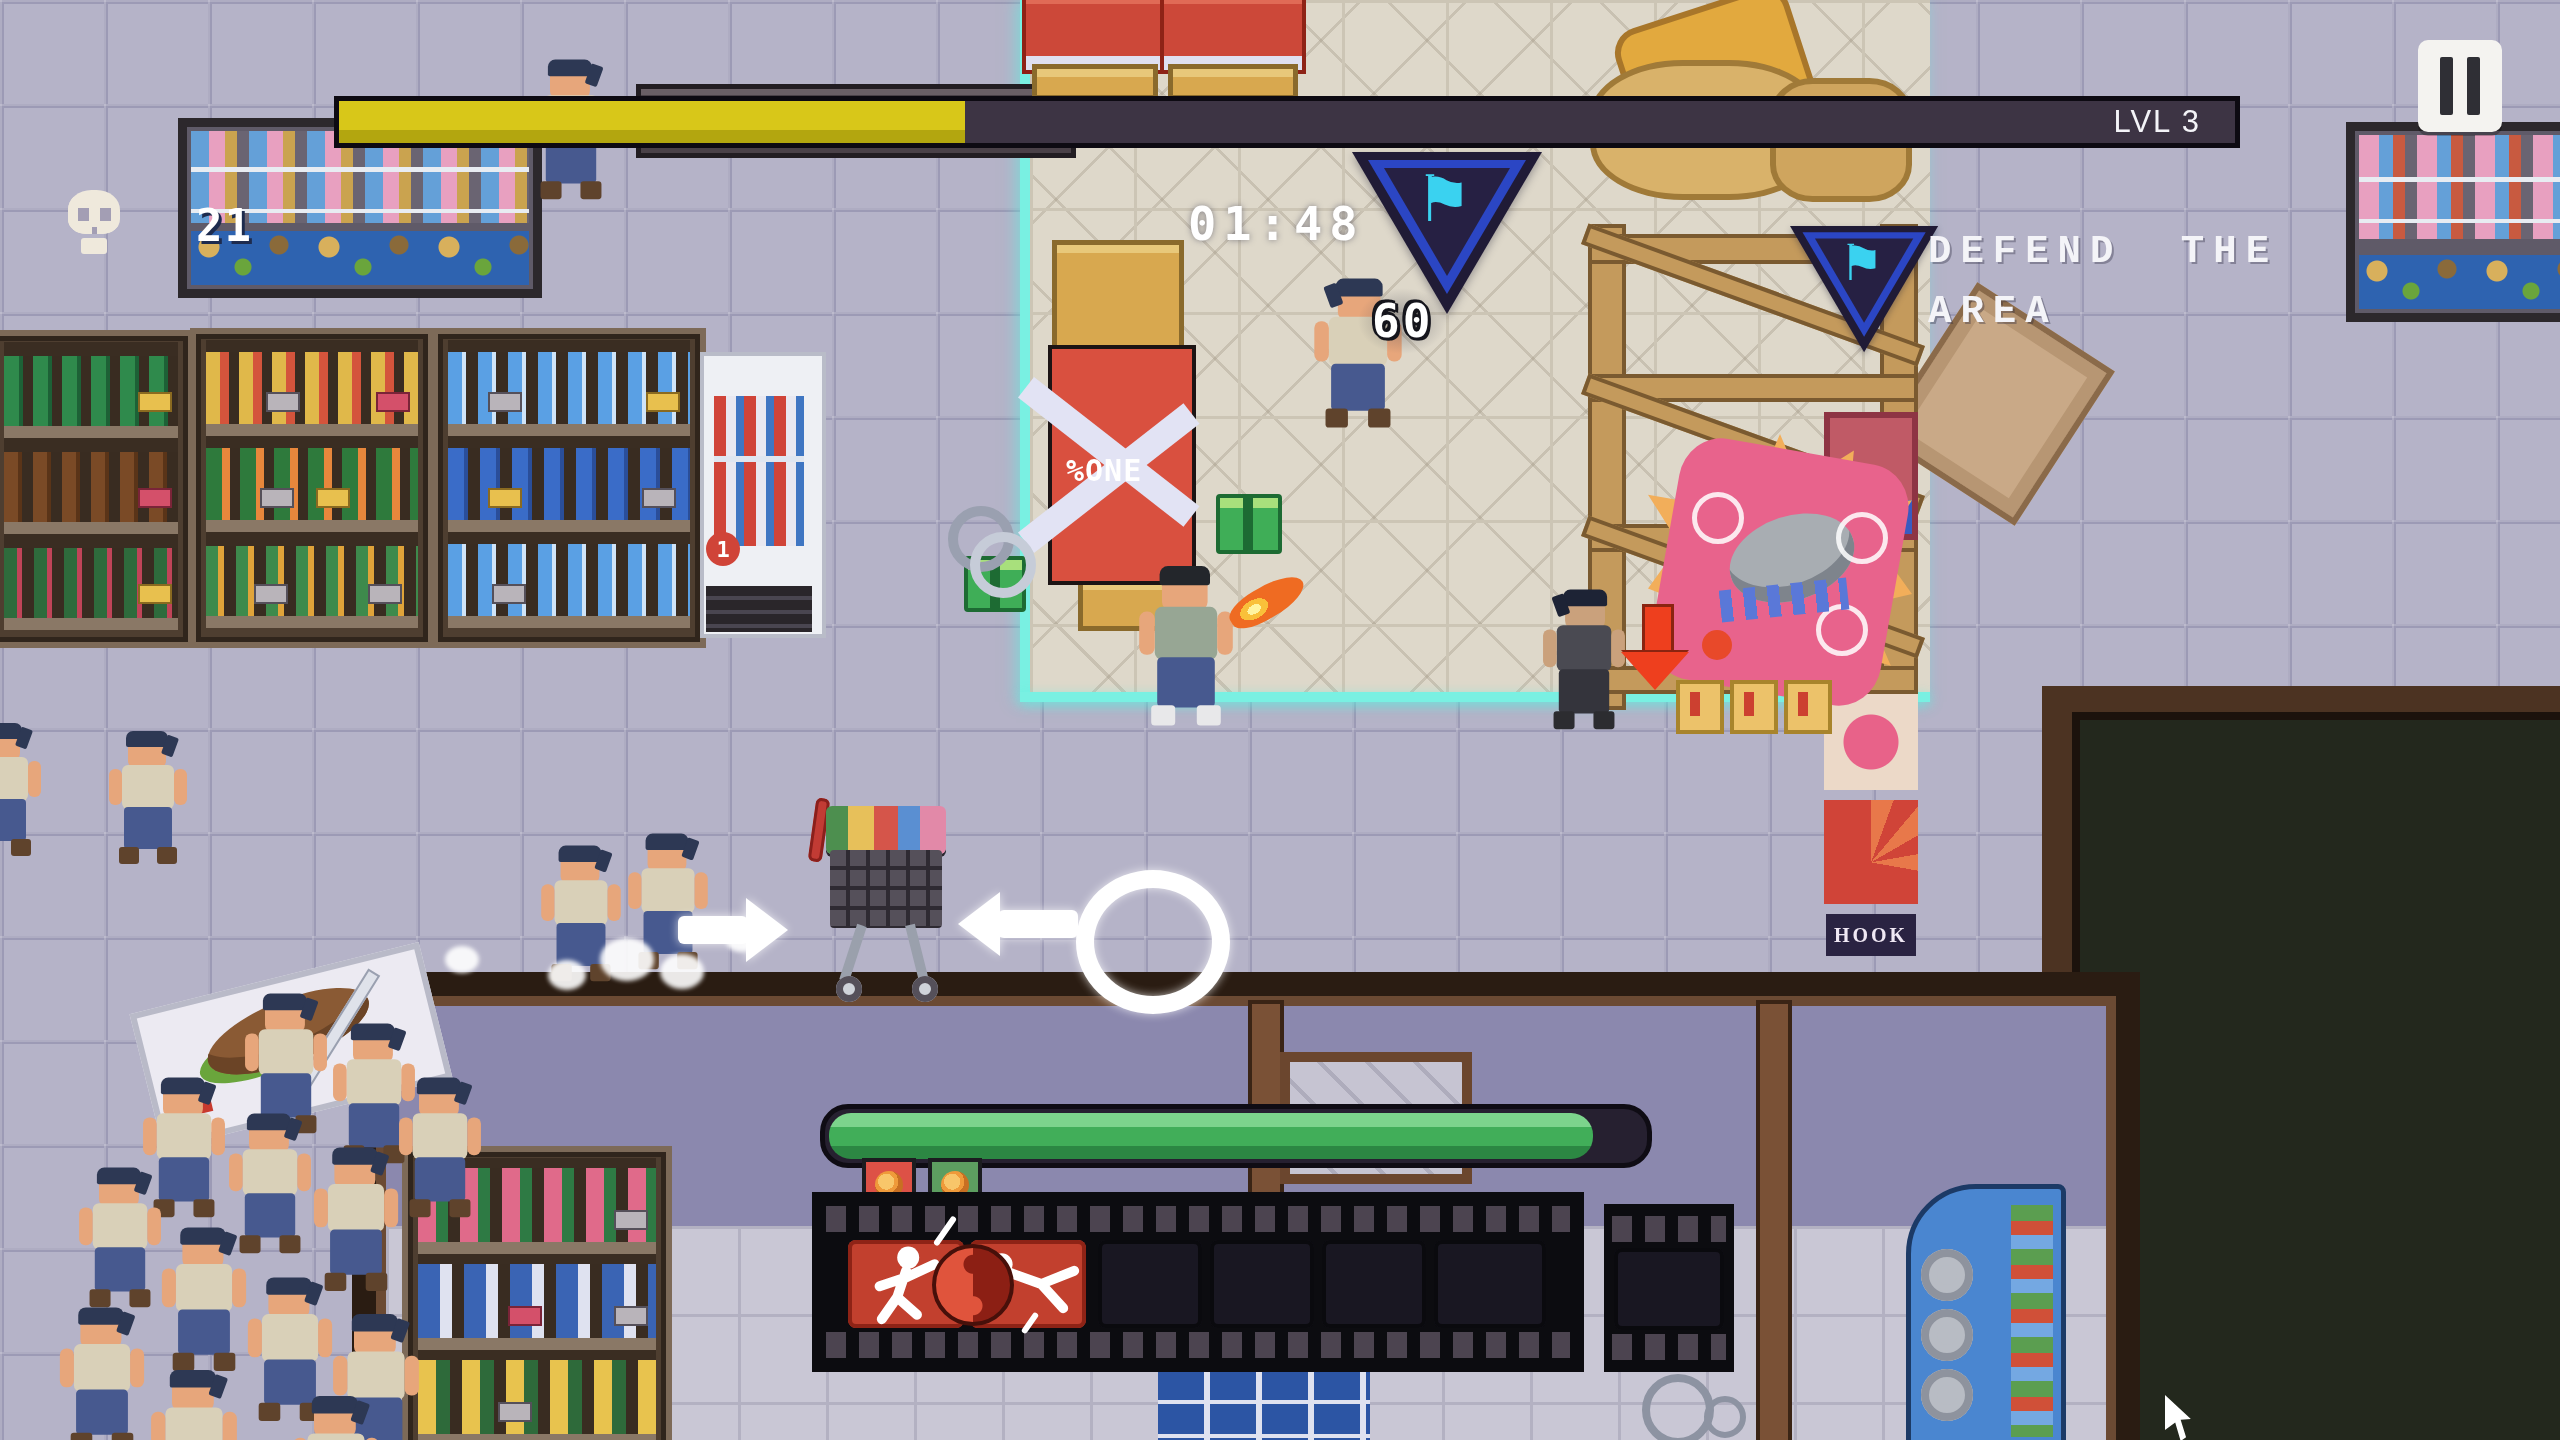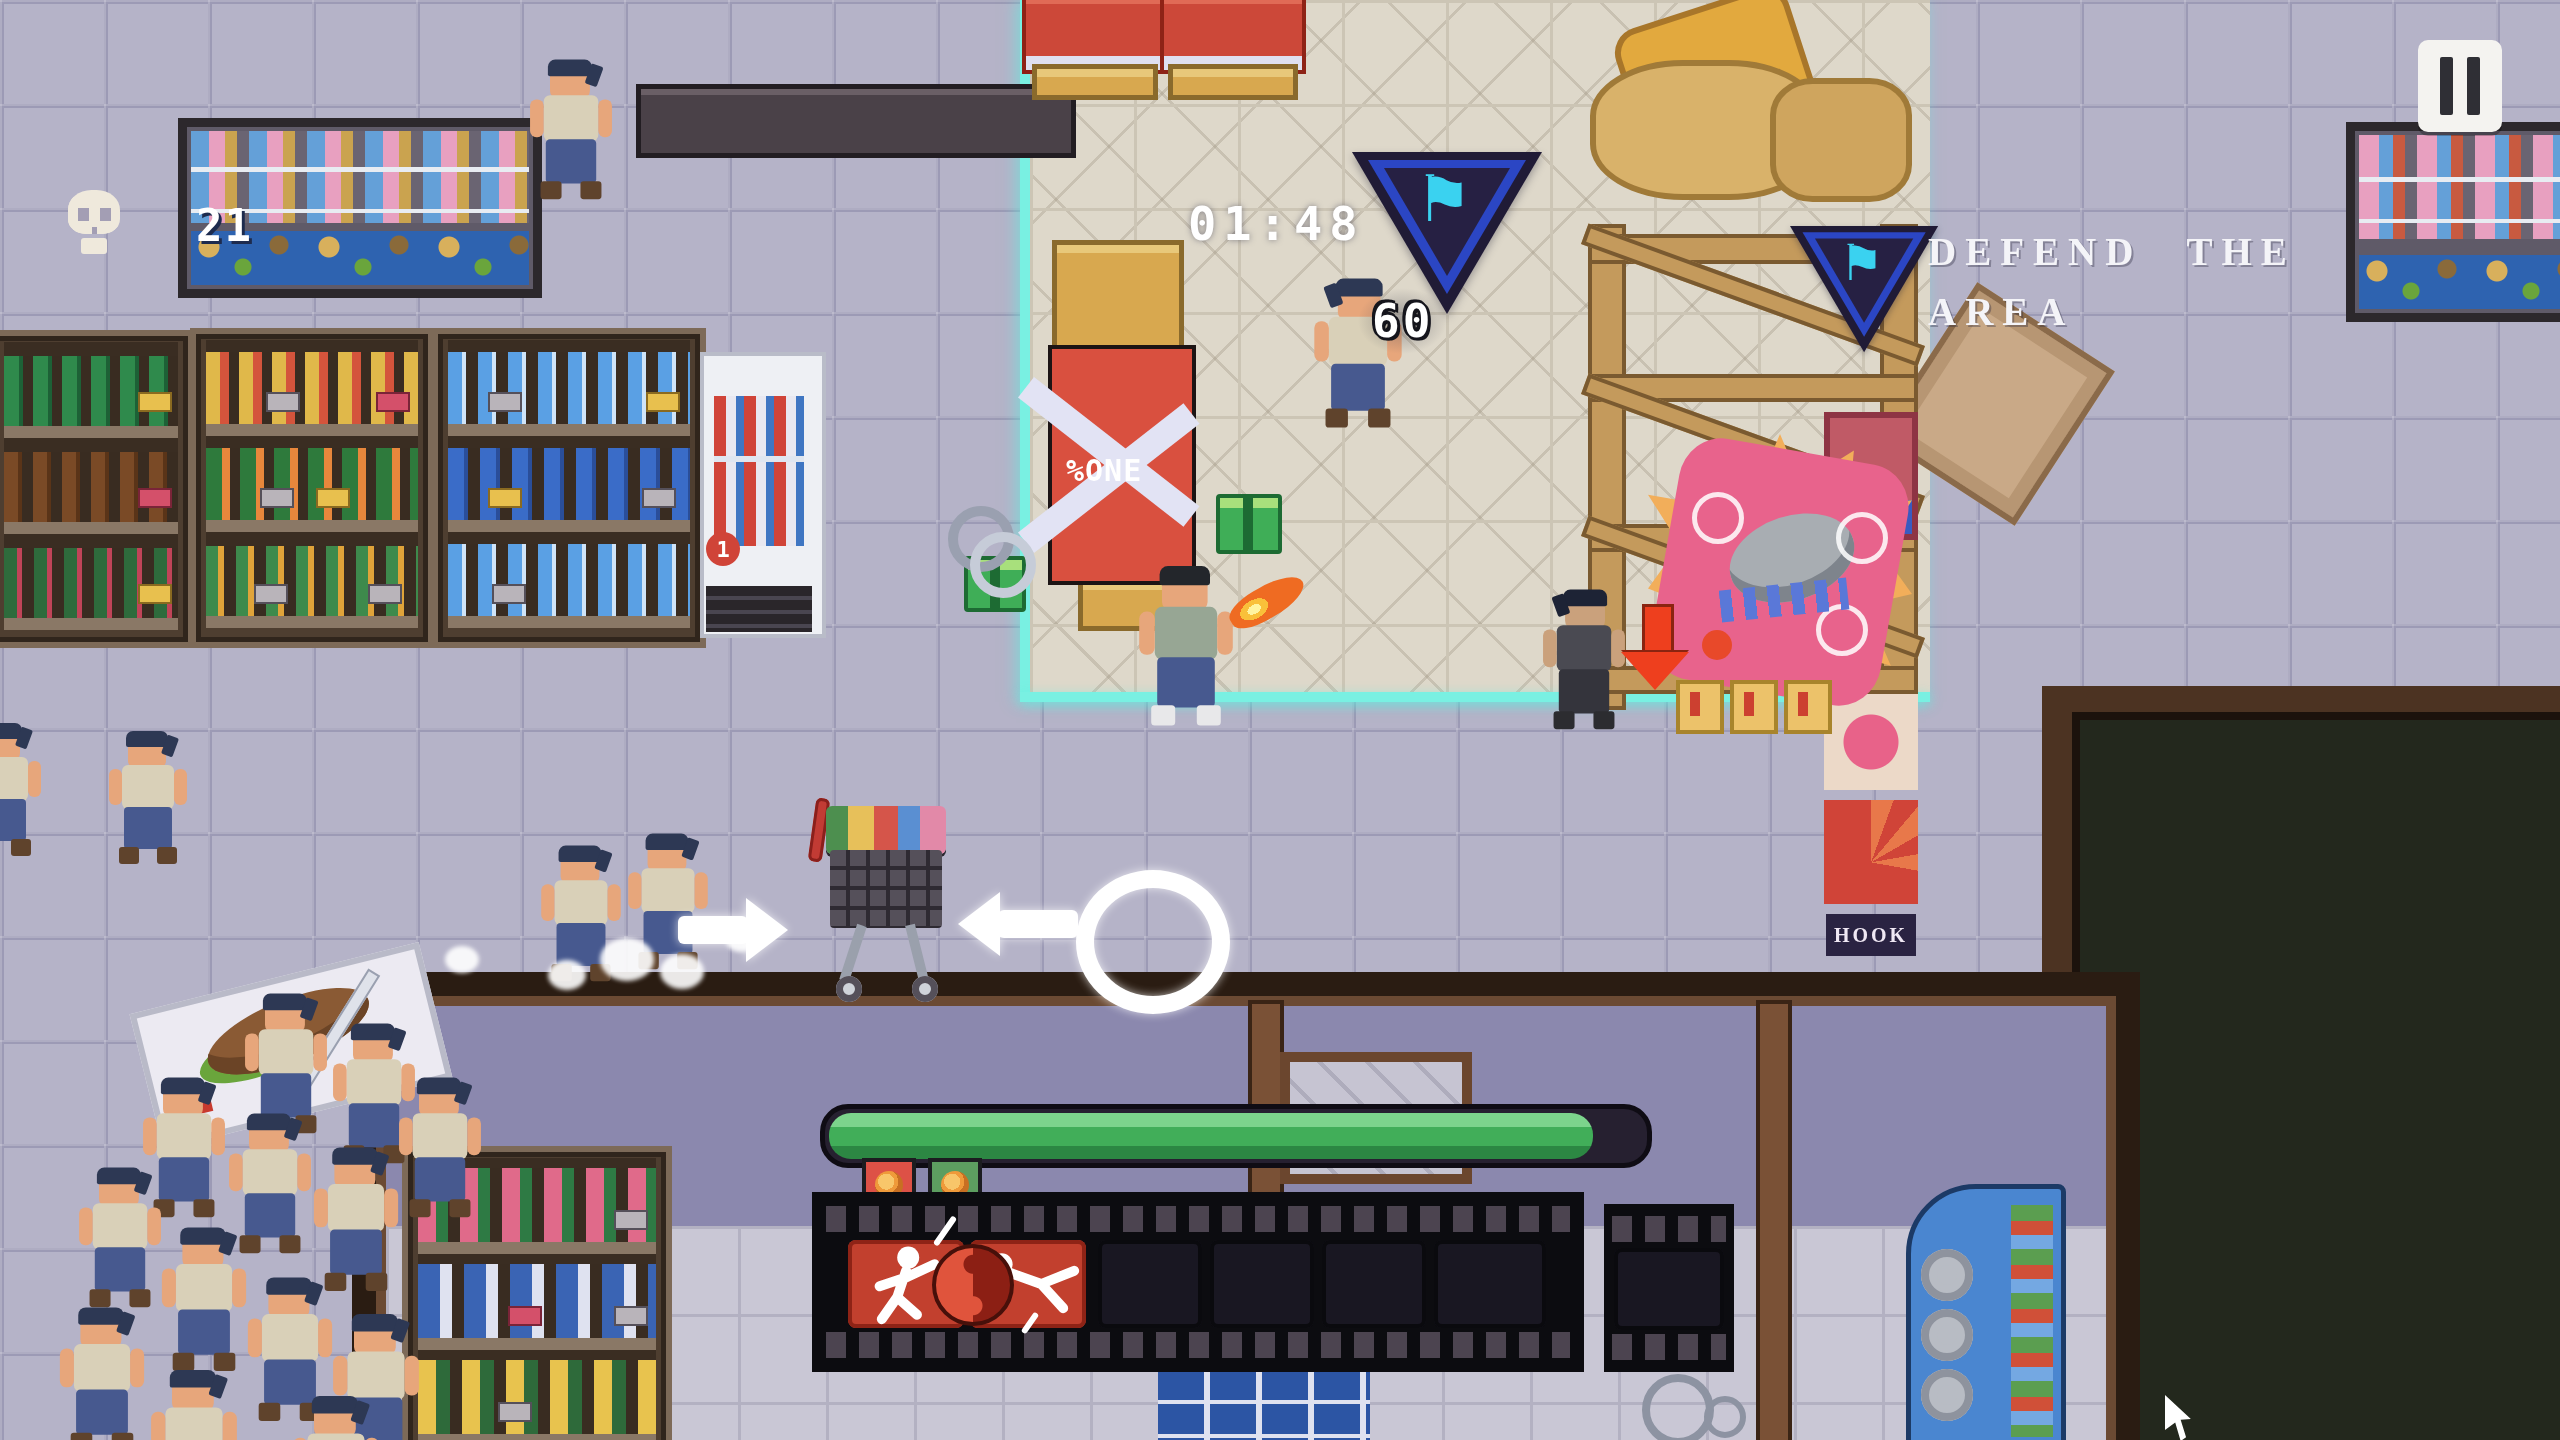--- a/index.html
+++ b/index.html
@@ -64,21 +64,21 @@
   .skull::after{content:"";position:absolute;left:15px;bottom:0;width:26px;height:16px;background:#efe9dc;border-radius:3px;}
   .skull .eyes{position:absolute;left:12px;top:18px;width:11px;height:13px;background:#a39eb4;box-shadow:22px 0 0 #a39eb4,11px 16px 0 -3px #a39eb4;}
   .kills{left:196px;top:200px;color:#fff;font-size:44px;font-weight:bold;letter-spacing:2px;text-shadow:3px 3px 0 #1d2b4e;z-index:9;}
   .pause{left:2418px;top:40px;width:84px;height:92px;background:#f4f3f0;border-radius:10px;display:flex;align-items:center;justify-content:center;gap:14px;box-shadow:0 4px 0 rgba(0,0,0,.25);cursor:pointer;}
   .pause i{display:block;width:13px;height:58px;background:#2f2f35;border-radius:2px;}
   
   .timer{left:1188px;top:196px;color:#fff;font-size:47px;font-weight:bold;letter-spacing:7px;text-shadow:0 0 6px rgba(60,60,80,.55);z-index:8;}
   .dmg{left:1358px;top:288px;color:#fff;font-size:46px;font-weight:bold;letter-spacing:3px;z-index:8;
     text-shadow:3px 0 0 #15151c,-3px 0 0 #15151c,0 3px 0 #15151c,0 -3px 0 #15151c,3px 3px 0 #15151c,-3px -3px 0 #15151c;
     background:radial-gradient(closest-side,rgba(70,70,82,.45),rgba(70,70,82,0));padding:6px 14px;}
-  .defend{left:1928px;top:222px;color:#f4f4f8;font-size:39px;font-weight:bold;letter-spacing:9px;word-spacing:26px;line-height:60px;z-index:8;text-shadow:2px 2px 0 rgba(40,40,60,.35);font-family:Liberation Serif, serif;}
+  .defend{left:1928px;top:222px;color:#f4f4f8;font-size:39px;font-weight:bold;letter-spacing:9px;word-spacing:26px;line-height:60px;z-index:8;text-shadow:2px 2px 0 rgba(40,40,60,.35);font-family:Liberation Mono, monospace;}
   .marker{z-index:7;width:0;height:0;border-left:95px solid transparent;border-right:95px solid transparent;border-top:162px solid #201b36;filter:drop-shadow(0 4px 4px rgba(30,30,50,.35));}
   .marker::before{content:"";position:absolute;left:-79px;top:-154px;width:0;height:0;border-left:79px solid transparent;border-right:79px solid transparent;border-top:134px solid #2b46c4;}
   .marker::after{content:"";position:absolute;left:-63px;top:-146px;width:0;height:0;border-left:63px solid transparent;border-right:63px solid transparent;border-top:108px solid #262043;}
   .marker .flg{position:absolute;left:-32px;top:-152px;font-size:64px;color:#3ad2f0;z-index:2;font-family:"DejaVu Sans",sans-serif;}
   
   .crate{background:#d8a84f;border:5px solid #8a6a2c;box-shadow:inset 0 8px 0 #e8c87a;z-index:2;}
   .zoneban{left:1048px;top:345px;width:140px;height:232px;background:#d9503f;border:4px solid #1c1414;overflow:visible;z-index:3;}
   .zoneban i{position:absolute;width:210px;height:26px;background:#e2e3f4;}
   .zoneban i.s1{left:-18px;top:28px;transform:rotate(38deg);transform-origin:left top;}
   .zoneban i.s2{left:-18px;top:178px;transform:rotate(-38deg);transform-origin:left bottom;}
@@ -594,20 +594,24 @@
     <div class="frame empty" style="left:398px;width:104px;"></div>
     <div class="frame empty" style="left:510px;width:104px;"></div>
     <div class="frame empty" style="left:622px;width:112px;"></div>
   </div>
   <div class="abs film" style="left:1604px;top:1204px;width:130px;height:168px;">
     <div class="holes" style="top:12px;left:8px;right:8px;"></div>
     <div class="holes" style="bottom:12px;left:8px;right:8px;"></div>
     <div class="frame empty" style="left:10px;width:110px;top:44px;height:82px;"></div>
   </div>
 
+  <div class="abs hud xpbar">
+    <div class="xpfill" style="width: 33%; background: linear-gradient(rgb(216, 199, 25) 0px, rgb(216, 199, 25) 70%, rgb(179, 166, 15) 70%);"></div>
+    <span class="lvl">LVL 3</span>
+  </div>
   <div class="abs hud skull">
       <span class="eyes"></span>
     </div>
   <div class="abs kills">21</div>
   <div class="abs hud pause">
       <i></i>
       <i></i>
     </div>
 
   <div class="abs cursor"></div>

